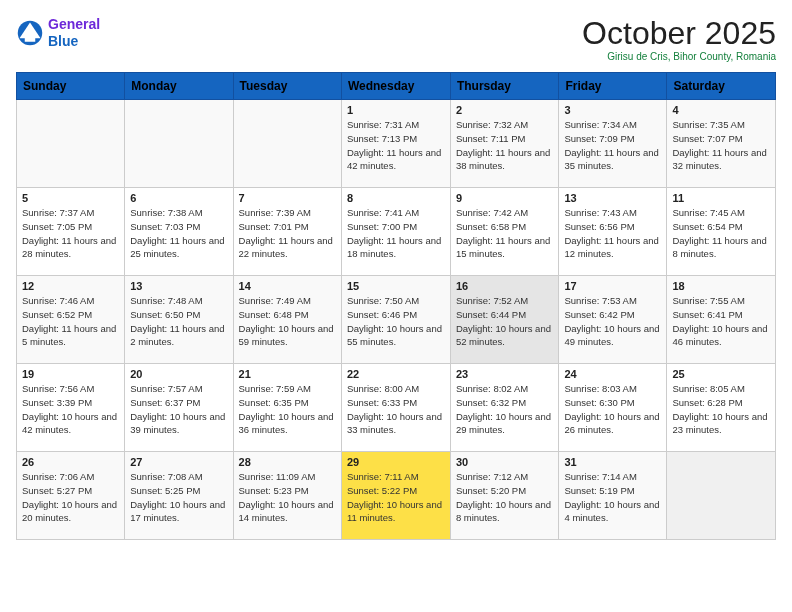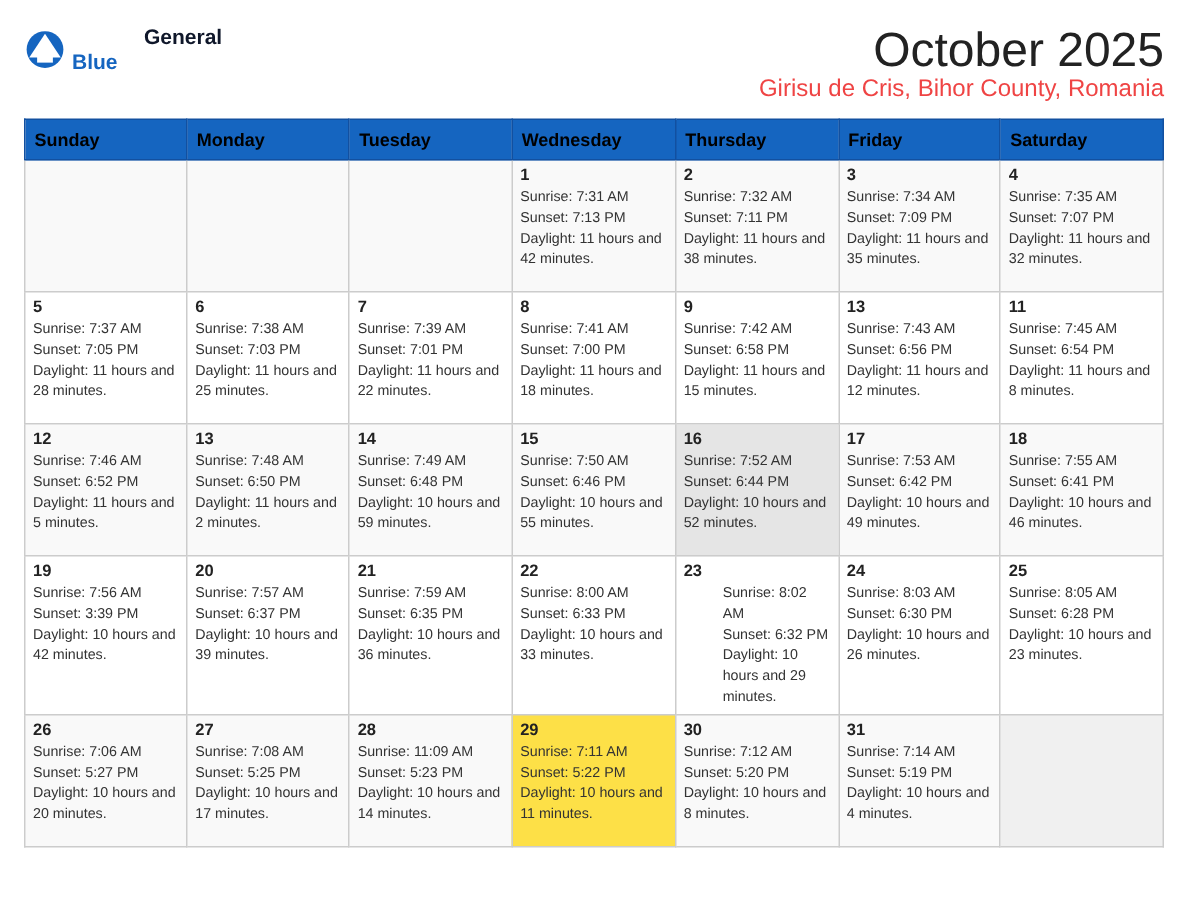--- a/index.html
+++ b/index.html
@@ -19,38 +19,38 @@
     .logo {
       display: flex;
       align-items: center;
       gap: 4px;
     }
     .logo-text {
       font-size: 14px;
       font-weight: bold;
       line-height: 1.2;
     }
-    .logo-text .general { color: #0f172a; margin-left: 48px; }
+    .logo-text .general { color: #6d28d9; }
     .logo-text .blue { color: #1565c0; }
     .logo-icon {
       width: 28px;
       height: 28px;
     }
     .title-block {
       text-align: right;
     }
     .month-title {
       font-size: 32px;
       font-weight: 300;
       color: #222;
       line-height: 1.1;
     }
     .location-title {
-      font-size: 16px;
-      color: #ef4444;
+      font-size: 10px;
+      color: #15803d;
     }
     .calendar {
       width: 100%;
       border-collapse: collapse;
       border: 1px solid #ccc;
     }
     .calendar th {
       background-color: #1565c0;
       color: #000000;
       font-size: 12px;
@@ -258,21 +258,21 @@
 Daylight: 10 hours and 36 minutes.</div>
         </td>
         <td>
           <span class="day-number">22</span>
           <div class="day-info" style="white-space: pre-line;">Sunrise: 8:00 AM
 Sunset: 6:33 PM
 Daylight: 10 hours and 33 minutes.</div>
         </td>
         <td>
           <span class="day-number">23</span>
-          <div class="day-info" style="white-space: pre-line; margin-left: 26px;">Sunrise: 8:02 AM
+          <div class="day-info" style="white-space: pre-line;">Sunrise: 8:02 AM
 Sunset: 6:32 PM
 Daylight: 10 hours and 29 minutes.</div>
         </td>
         <td>
           <span class="day-number">24</span>
           <div class="day-info" style="white-space: pre-line;">Sunrise: 8:03 AM
 Sunset: 6:30 PM
 Daylight: 10 hours and 26 minutes.</div>
         </td>
         <td>

